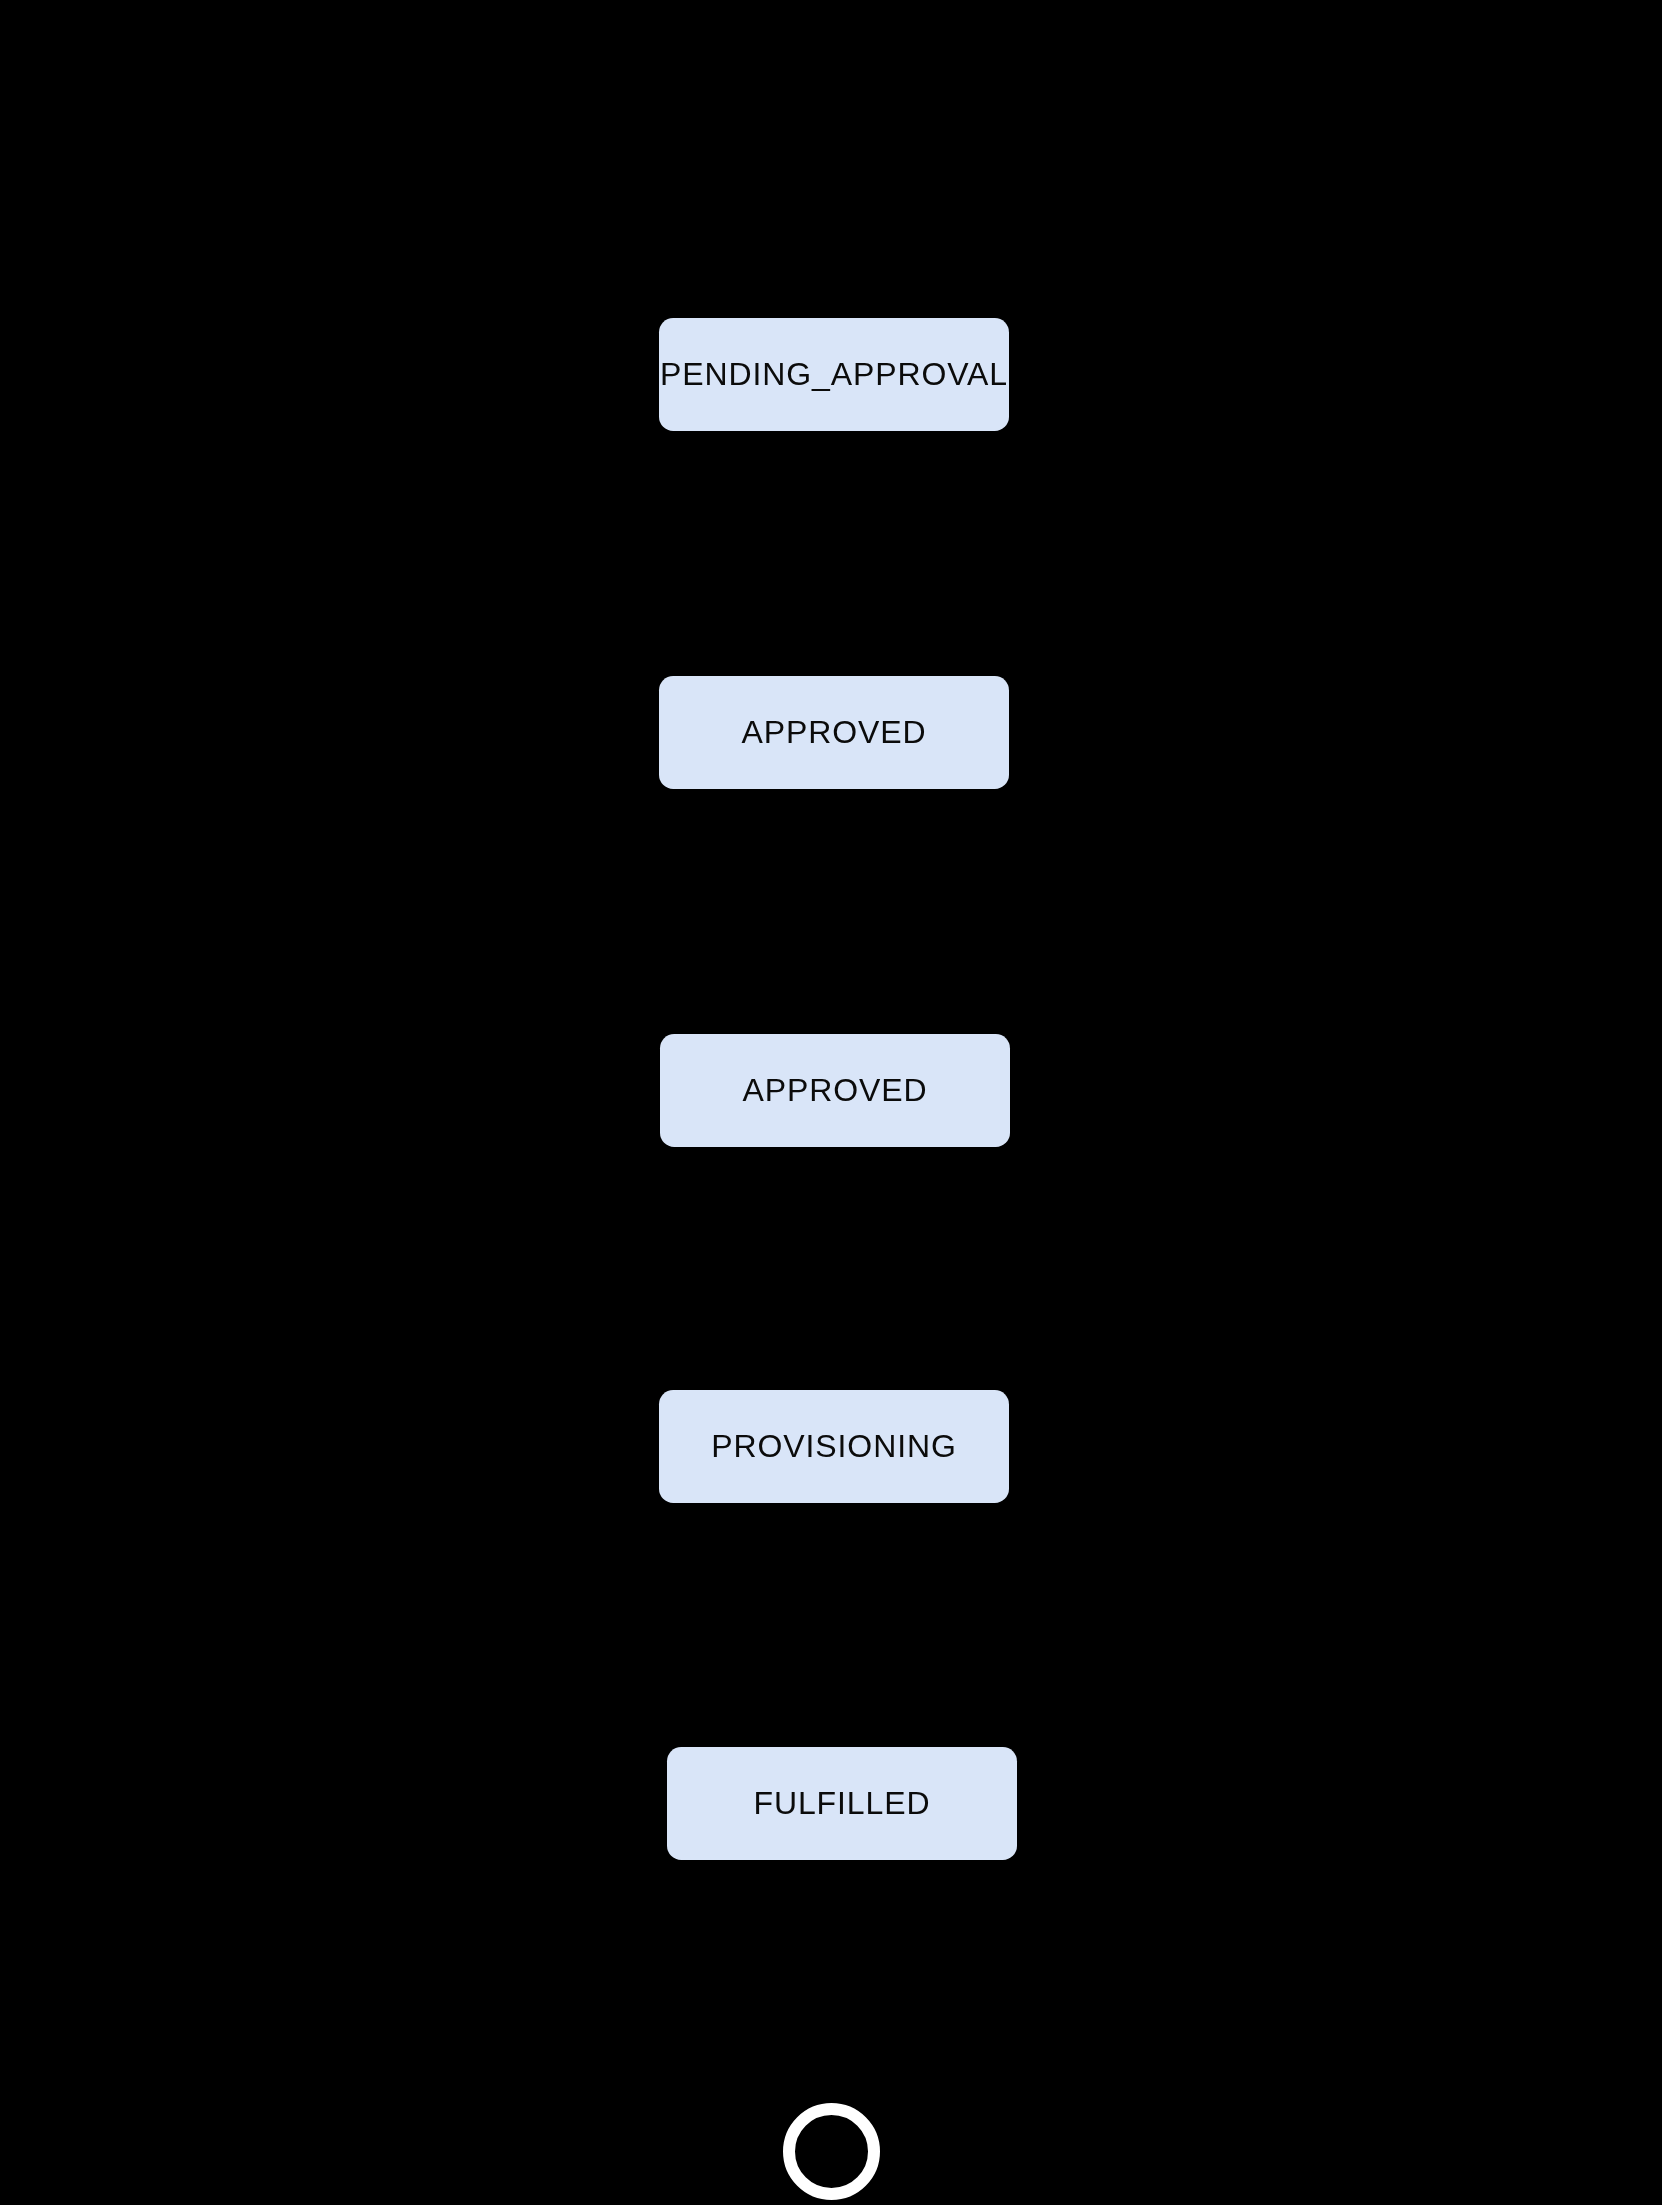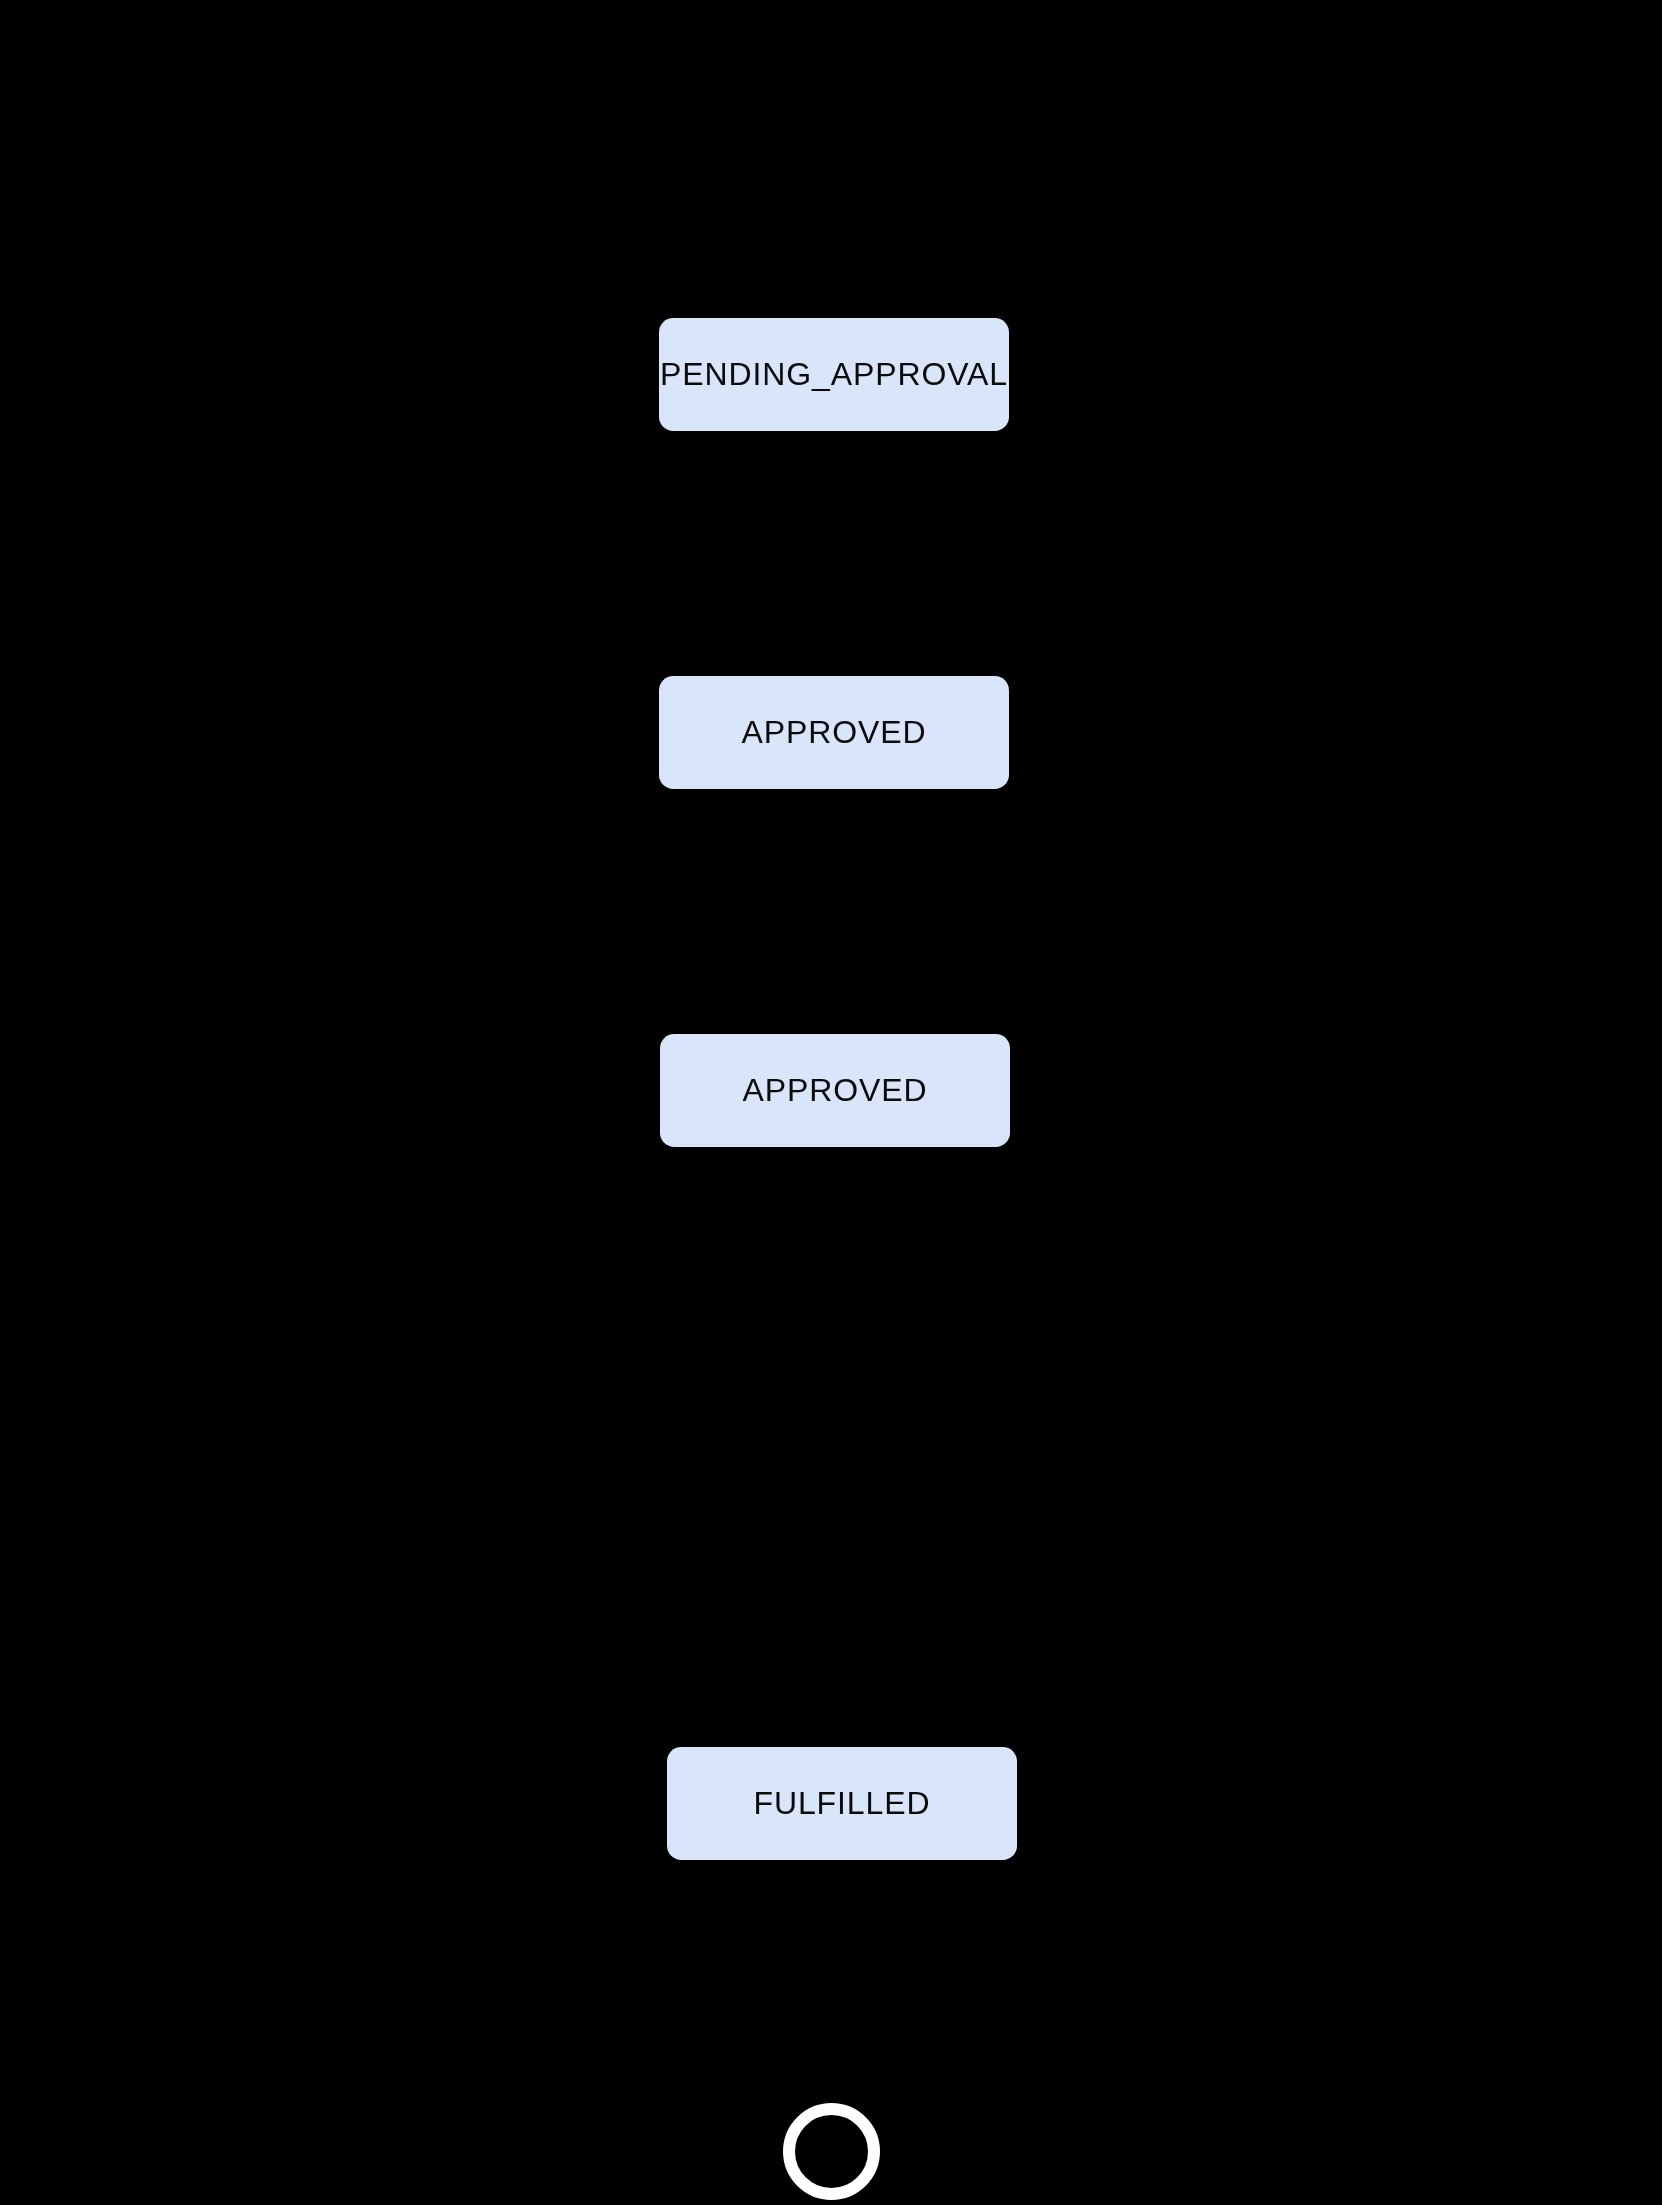--- a/index.html
+++ b/index.html
@@ -58,20 +58,23 @@
   </div>
 
   <div class="state-node n0">
     <span>PENDING_APPROVAL</span>
   </div>
 
   <div class="state-node n2">
     <span>APPROVED</span>
   </div>
 
+  <div class="state-node n3">
+    <span>PROVISIONING</span>
+  </div>
 
   <div class="state-node n4">
     <span>FULFILLED</span>
   </div>
 
   <div class="end-ring"></div>
 
 </div>
 
 

